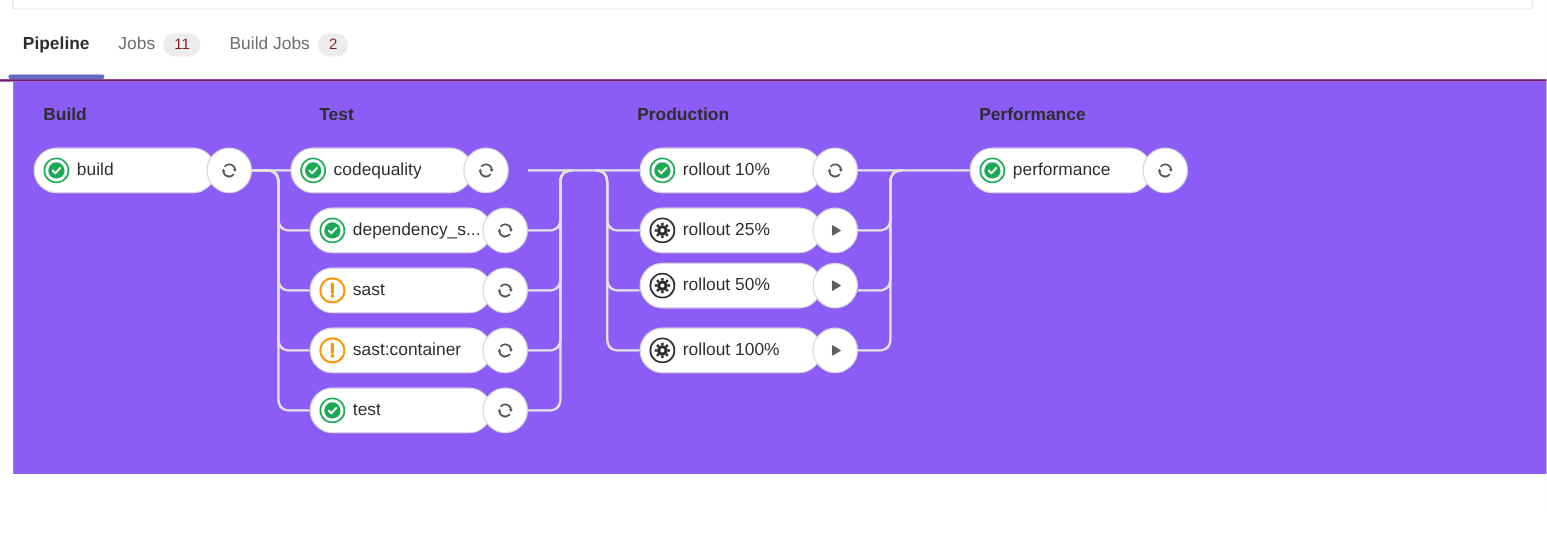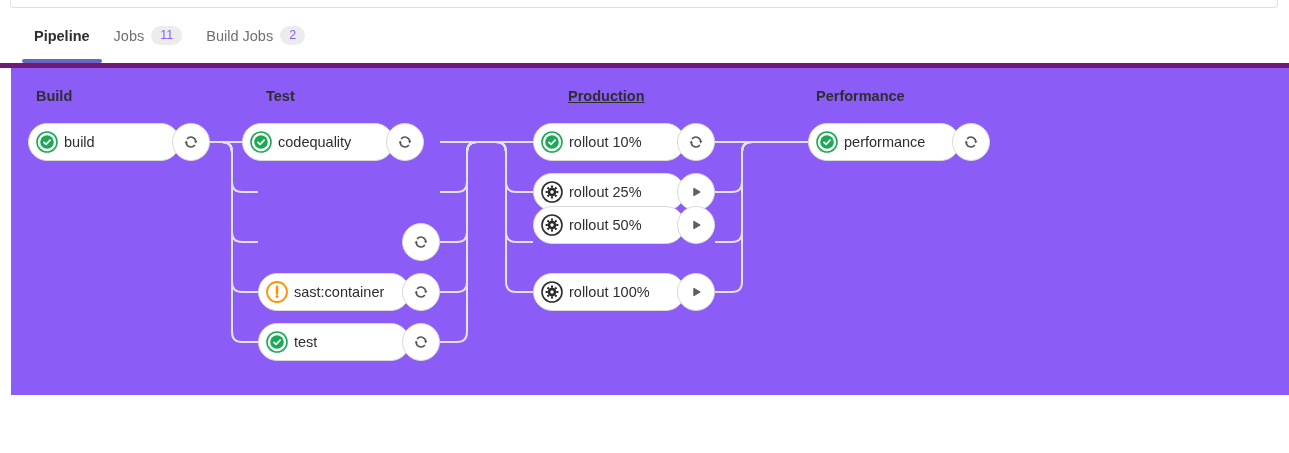--- a/index.html
+++ b/index.html
@@ -7,28 +7,28 @@
   body { font-family:"Liberation Sans","DejaVu Sans",sans-serif; }
   .screen { position:relative; width:1289px; height:453px; background:#fff; overflow:hidden; }
 
   
   .topbox { position:absolute; left:10px; right:11px; top:-5px; height:13px;
             background:#fff; border:1px solid #e0e0e0; border-top:none;
             border-radius:0 0 4px 4px; }
 
   
   .tabs { position:absolute; left:0; top:8px; width:100%; height:60px;
-          border-bottom:5px solid #701a75; display:flex; align-items:stretch;
-          padding-left:22px; }
+          border-bottom:2px solid #701a75; display:flex; align-items:stretch;
+          padding-left:7px; }
   .tab { display:flex; align-items:center; padding:0 12px; font-size:14.5px;
          color:#6f6f6f; cursor:pointer; position:relative; }
   .tab.active { color:#2e2e2e; font-weight:700; }
   .tab.active::after { content:''; position:absolute; left:0; right:0; bottom:0;
          height:4px; background:#6666c4; border-radius:2px; }
-  .badge { background:#ececec; color:#8b5cf6; border-radius:10px; padding:2px 9px;
+  .badge { background:#ececec; color:#7f1d1d; border-radius:10px; padding:2px 9px;
            font-size:12.5px; margin-left:7px; font-weight:400; line-height:1.2; }
 
   
   .graph { position:absolute; left:11px; top:68px; width:1278px; height:327px;
            background:#8b5cf6; overflow:hidden; }
   .graph svg.connectors { position:absolute; left:0; top:0; z-index:1; }
   .stage-header { position:absolute; top:20px; font-weight:700; font-size:14.5px;
                   color:#2e2e2e; z-index:2; white-space:nowrap; }
   .job { position:absolute; width:182px; height:38px; z-index:2; }
   .pill { position:absolute; left:0; top:0; width:152px; height:38px; background:#fff;
@@ -124,41 +124,73 @@
           <span style="display: flex;">
             <svg width="16" height="16" viewBox="0 0 16 16">
     <path d="M4.1 5 A4.8 4.8 0 0 1 12.75 7.2" fill="none" stroke="#565656" stroke-width="1.6"></path>
     <path d="M11.2 6.9 h3.1 l-1.55 2.7 Z" fill="#565656"></path>
     <path d="M11.9 11 A4.8 4.8 0 0 1 3.25 8.8" fill="none" stroke="#565656" stroke-width="1.6"></path>
     <path d="M4.8 9.1 h-3.1 l1.55 -2.7 Z" fill="#565656"></path>
             </svg>
           </span>
         </button>
       </div>
+      <div class="job" style="left: 247px; top: 105px;">
+        <div class="pill">
+          <span class="st">
+            <svg width="22" height="22" viewBox="0 0 22 22">
+    <circle cx="11" cy="11" r="10" fill="#fff" stroke="#1aaa55" stroke-width="1.6"></circle>
+    <circle cx="11" cy="11" r="6.8" fill="#1aaa55"></circle>
+    <path d="M8 11.3 l2.1 2.1 4-4.3" fill="none" stroke="#fff" stroke-width="1.7" stroke-linecap="round" stroke-linejoin="round"></path>
+            </svg>
+          </span>
+          <span class="lbl">dependency_s...</span>
+        </div>
+        <button class="act">
+          <span style="display: flex;">
+            <svg width="16" height="16" viewBox="0 0 16 16">
+    <path d="M4.1 5 A4.8 4.8 0 0 1 12.75 7.2" fill="none" stroke="#565656" stroke-width="1.6"></path>
+    <path d="M11.2 6.9 h3.1 l-1.55 2.7 Z" fill="#565656"></path>
+    <path d="M11.9 11 A4.8 4.8 0 0 1 3.25 8.8" fill="none" stroke="#565656" stroke-width="1.6"></path>
+    <path d="M4.8 9.1 h-3.1 l1.55 -2.7 Z" fill="#565656"></path>
+            </svg>
+          </span>
+        </button>
+      </div>
       <div class="job" style="left: 247px; top: 155px;">
-        <button class="act">
-          <span style="display: flex;">
-            <svg width="16" height="16" viewBox="0 0 16 16">
-    <path d="M4.1 5 A4.8 4.8 0 0 1 12.75 7.2" fill="none" stroke="#565656" stroke-width="1.6"></path>
-    <path d="M11.2 6.9 h3.1 l-1.55 2.7 Z" fill="#565656"></path>
-    <path d="M11.9 11 A4.8 4.8 0 0 1 3.25 8.8" fill="none" stroke="#565656" stroke-width="1.6"></path>
-    <path d="M4.8 9.1 h-3.1 l1.55 -2.7 Z" fill="#565656"></path>
-            </svg>
-          </span>
-        </button>
-      </div>
-      <div class="job" style="left: 247px; top: 205px;">
         <div class="pill">
           <span class="st">
             <svg width="22" height="22" viewBox="0 0 22 22">
     <circle cx="11" cy="11" r="10" fill="#fff" stroke="#fc9403" stroke-width="1.8"></circle>
     <path d="M11 5.8 V12.6" stroke="#fc9403" stroke-width="2.6" stroke-linecap="round"></path>
     <circle cx="11" cy="15.6" r="1.5" fill="#fc9403"></circle>
             </svg>
           </span>
+          <span class="lbl">sast</span>
+        </div>
+        <button class="act">
+          <span style="display: flex;">
+            <svg width="16" height="16" viewBox="0 0 16 16">
+    <path d="M4.1 5 A4.8 4.8 0 0 1 12.75 7.2" fill="none" stroke="#565656" stroke-width="1.6"></path>
+    <path d="M11.2 6.9 h3.1 l-1.55 2.7 Z" fill="#565656"></path>
+    <path d="M11.9 11 A4.8 4.8 0 0 1 3.25 8.8" fill="none" stroke="#565656" stroke-width="1.6"></path>
+    <path d="M4.8 9.1 h-3.1 l1.55 -2.7 Z" fill="#565656"></path>
+            </svg>
+          </span>
+        </button>
+      </div>
+      <div class="job" style="left: 247px; top: 205px;">
+        <div class="pill">
+          <span class="st">
+            <svg width="22" height="22" viewBox="0 0 22 22">
+    <circle cx="11" cy="11" r="10" fill="#fff" stroke="#fc9403" stroke-width="1.8"></circle>
+    <path d="M11 5.8 V12.6" stroke="#fc9403" stroke-width="2.6" stroke-linecap="round"></path>
+    <circle cx="11" cy="15.6" r="1.5" fill="#fc9403"></circle>
+            </svg>
+          </span>
           <span class="lbl">sast:container</span>
         </div>
         <button class="act">
           <span style="display: flex;">
             <svg width="16" height="16" viewBox="0 0 16 16">
     <path d="M4.1 5 A4.8 4.8 0 0 1 12.75 7.2" fill="none" stroke="#565656" stroke-width="1.6"></path>
     <path d="M11.2 6.9 h3.1 l-1.55 2.7 Z" fill="#565656"></path>
     <path d="M11.9 11 A4.8 4.8 0 0 1 3.25 8.8" fill="none" stroke="#565656" stroke-width="1.6"></path>
     <path d="M4.8 9.1 h-3.1 l1.55 -2.7 Z" fill="#565656"></path>
             </svg>
@@ -180,21 +212,21 @@
           <span style="display: flex;">
             <svg width="16" height="16" viewBox="0 0 16 16">
     <path d="M4.1 5 A4.8 4.8 0 0 1 12.75 7.2" fill="none" stroke="#565656" stroke-width="1.6"></path>
     <path d="M11.2 6.9 h3.1 l-1.55 2.7 Z" fill="#565656"></path>
     <path d="M11.9 11 A4.8 4.8 0 0 1 3.25 8.8" fill="none" stroke="#565656" stroke-width="1.6"></path>
     <path d="M4.8 9.1 h-3.1 l1.55 -2.7 Z" fill="#565656"></path>
             </svg>
           </span>
         </button>
       </div>
-      <div class="stage-header" style="left: 557px; text-decoration: underline;">Production</div>
+      <div class="stage-header" style="left: 520px;">Production</div>
       <div class="job" style="left: 522px; top: 55px;">
         <div class="pill">
           <span class="st">
             <svg width="22" height="22" viewBox="0 0 22 22">
     <circle cx="11" cy="11" r="10" fill="#fff" stroke="#1aaa55" stroke-width="1.6"></circle>
     <circle cx="11" cy="11" r="6.8" fill="#1aaa55"></circle>
     <path d="M8 11.3 l2.1 2.1 4-4.3" fill="none" stroke="#fff" stroke-width="1.7" stroke-linecap="round" stroke-linejoin="round"></path>
             </svg>
           </span>
           <span class="lbl">rollout 10%</span>
@@ -223,21 +255,21 @@
           <span class="lbl">rollout 25%</span>
         </div>
         <button class="act">
           <span style="display: flex;">
             <svg width="16" height="16" viewBox="0 0 16 16">
     <path d="M5.8 4.2 L12.2 8 L5.8 11.8 Z" fill="#5f5f5f" stroke="#5f5f5f" stroke-width="1" stroke-linejoin="round"></path>
             </svg>
           </span>
         </button>
       </div>
-      <div class="job" style="left: 522px; top: 138px;">
+      <div class="job" style="left: 522px; top: 151px;">
         <div class="pill">
           <span class="st">
             <svg width="22" height="22" viewBox="0 0 22 22">
     <circle cx="11" cy="11" r="10" fill="#fff" stroke="#2b2b2b" stroke-width="1.6"></circle>
     <path d="M15.2 11 H17.4 M13.97 13.97 L15.53 15.53 M11 15.2 V17.4 M8.03 13.97 L6.47 15.53 M6.8 11 H4.6 M8.03 8.03 L6.47 6.47 M11 6.8 V4.6 M13.97 8.03 L15.53 6.47" stroke="#2b2b2b" stroke-width="2.1"></path>
     <circle cx="11" cy="11" r="4.3" fill="#2b2b2b"></circle>
     <circle cx="11" cy="11" r="1.7" fill="#fff"></circle>
             </svg>
           </span>
           <span class="lbl">rollout 50%</span>

